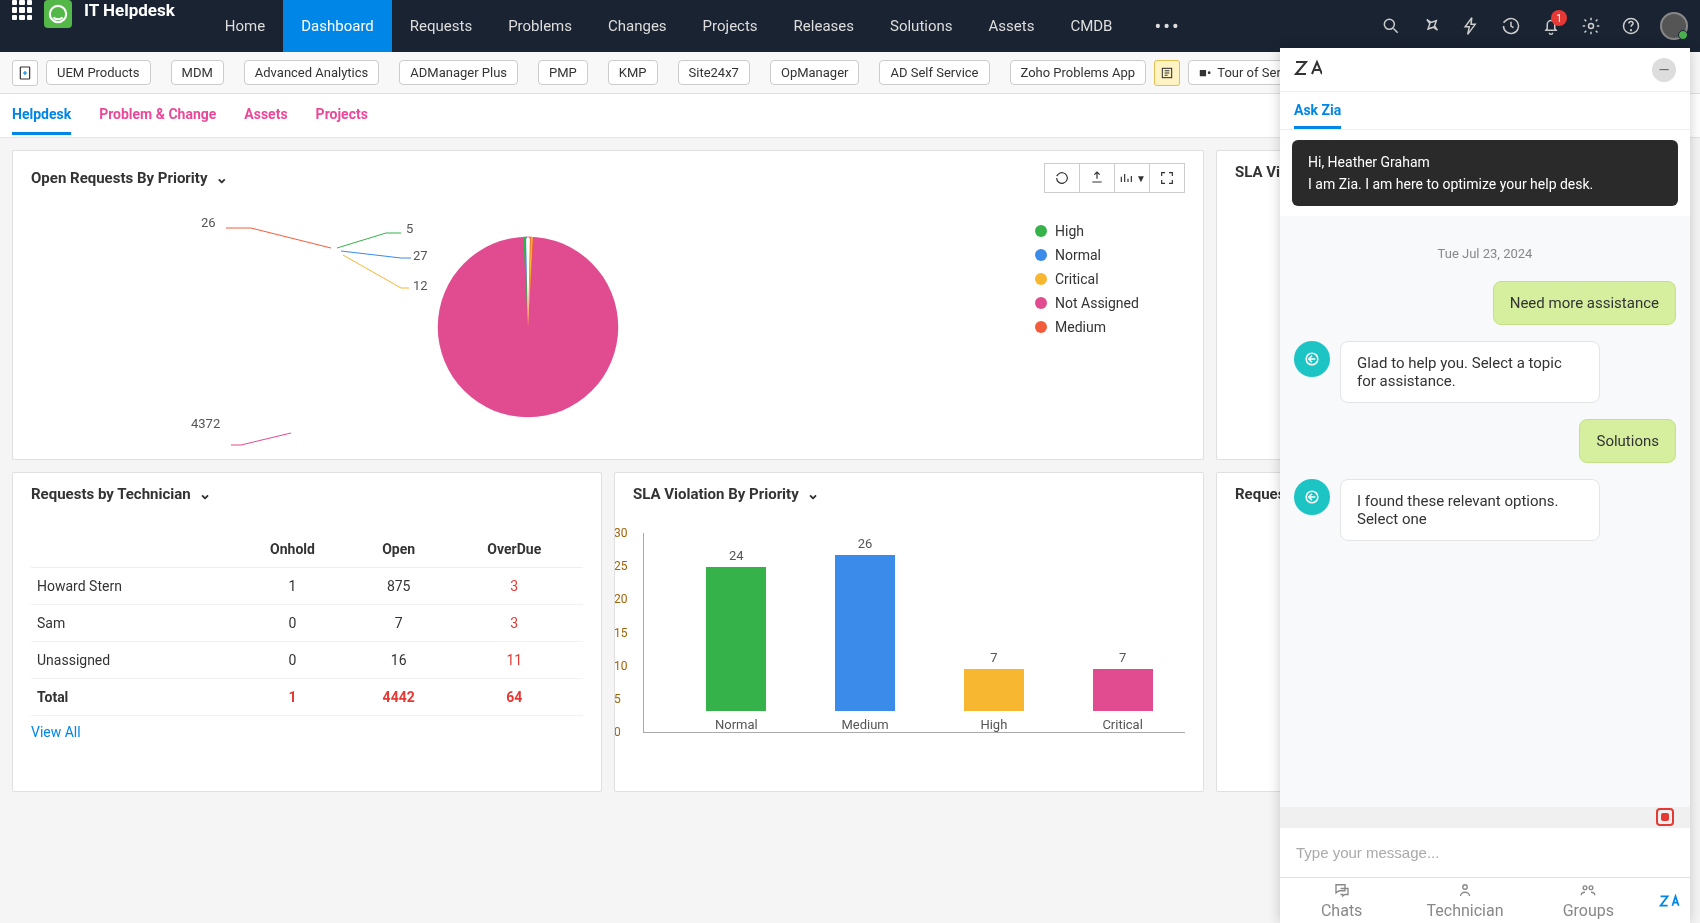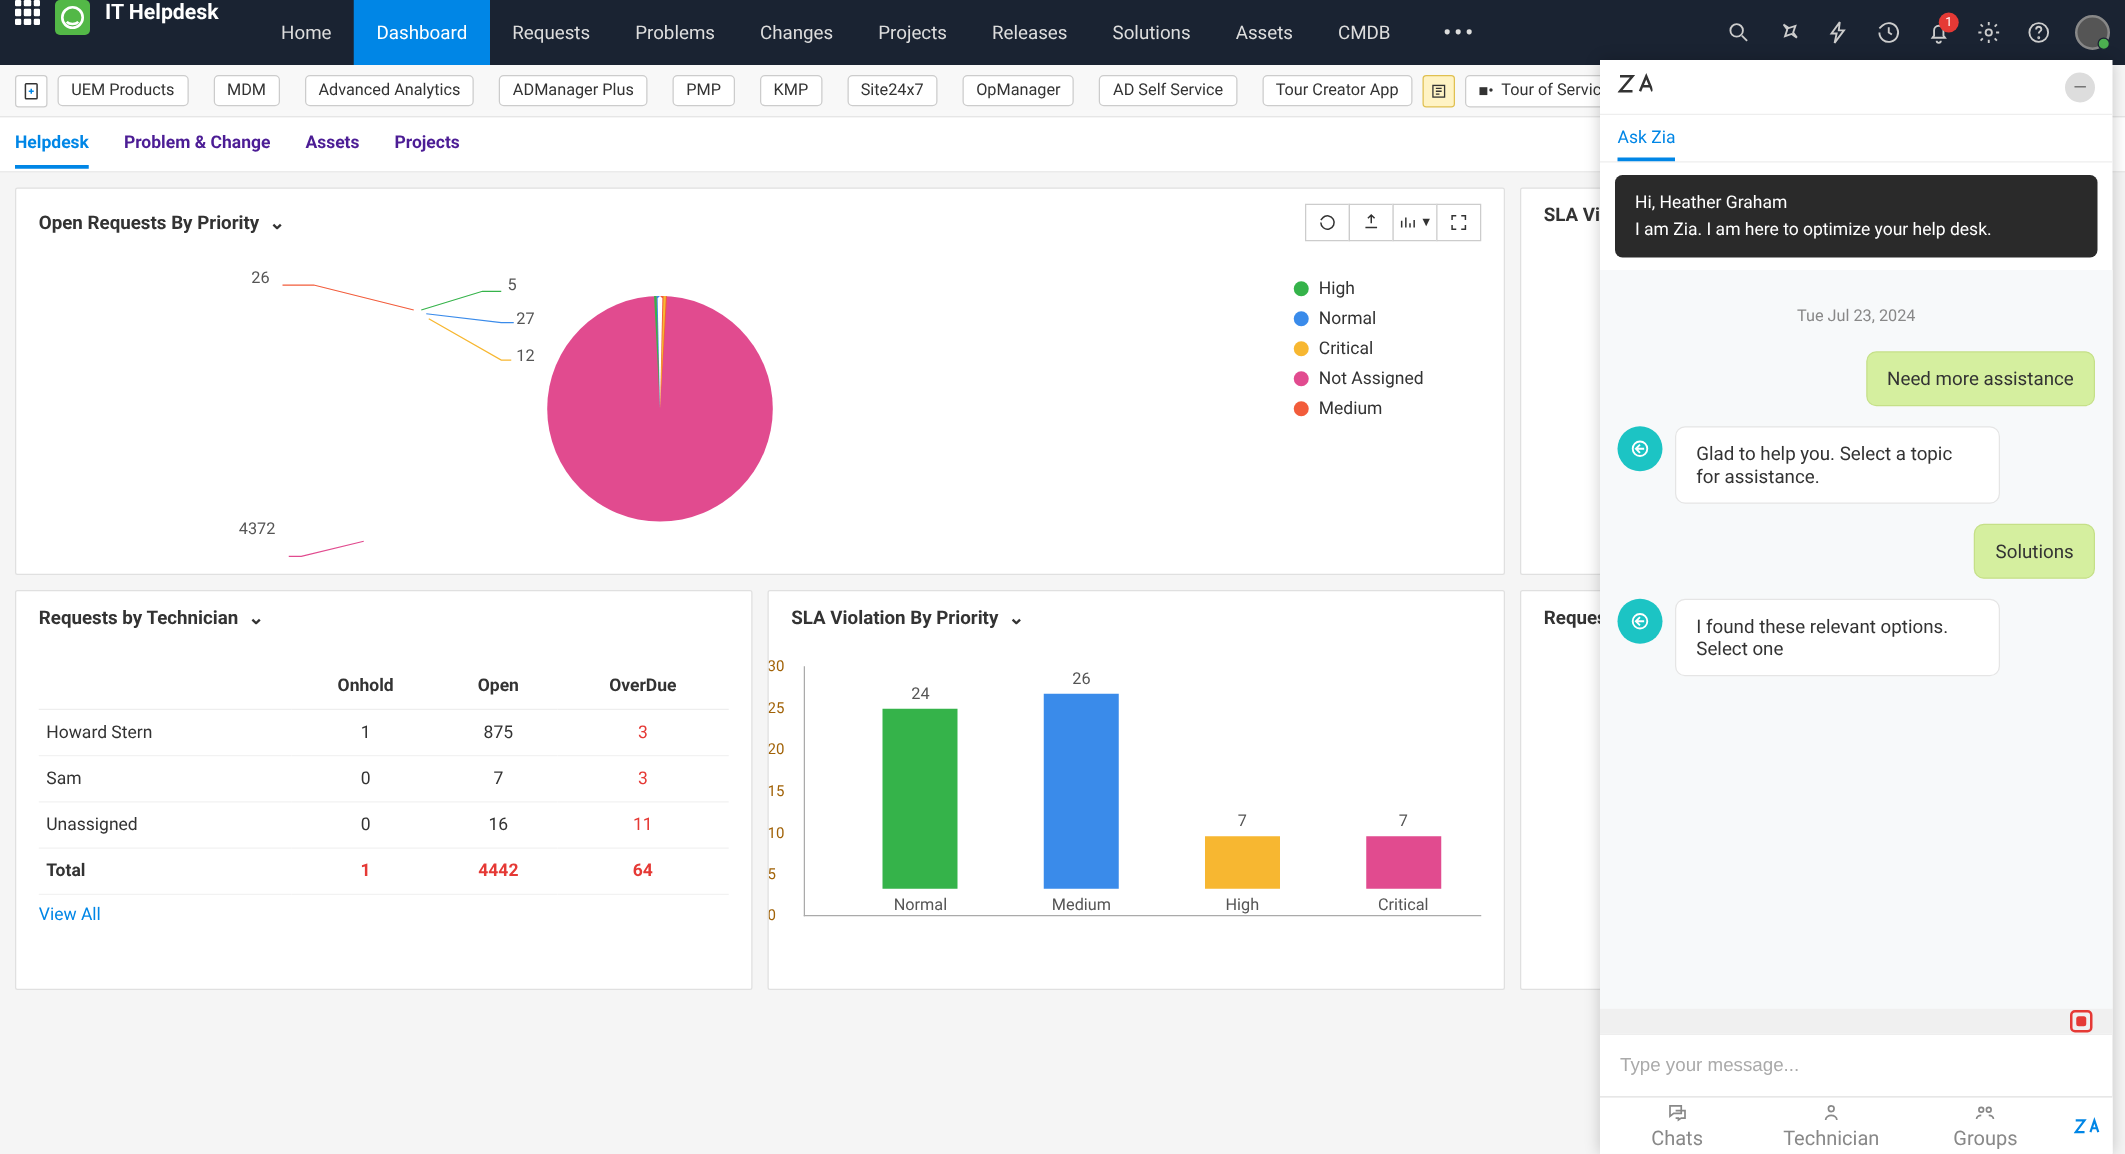--- a/index.html
+++ b/index.html
@@ -18,21 +18,21 @@
 .tb-icon { width: 22px; height: 22px; cursor: pointer; display: flex; align-items: center; justify-content: center; color: #ccc; position: relative; }
 .tb-icon svg { width: 20px; height: 20px; }
 .badge { position: absolute; top: -5px; right: -5px; background: #e53935; color:#fff; border-radius: 50%; width: 16px; height: 16px; font-size: 10px; display:flex;align-items:center;justify-content:center; }
 .avatar { width: 28px; height: 28px; border-radius: 50%; background: #555; border: 2px solid #888; position: relative; cursor: pointer; }
 .avatar::after { content:''; position:absolute; bottom:-2px; right:-2px; width:8px; height:8px; background:#4caf50; border-radius:50%; border:1px solid #1a2332;}
 .subbar { background: #f8f8f8; border-bottom: 1px solid #e0e0e0; height: 42px; display: flex; align-items: center; padding: 0 12px; gap: 8px; }
 .sub-icon { width: 26px; height: 26px; border: 1px solid #ccc; border-radius: 3px; display:flex;align-items:center;justify-content:center; cursor:pointer; background:#fff;}
 .chip { border: 1px solid #ccc; border-radius: 4px; padding: 4px 10px; background: #fff; font-size: 13px; cursor: pointer; }
 .tour { display:flex;align-items:center;gap:6px;border:1px solid #ccc;border-radius:4px;padding:4px 10px;background:#fff;font-size:13px;cursor:pointer;}
 .tabs-row { background: #fff; border-bottom: 1px solid #e5e5e5; display: flex; align-items: center; padding: 0 12px; height: 44px; gap: 28px; }
-.tab { padding: 10px 0; font-weight: 700; color: #4c1d95; cursor: pointer; border-bottom: 3px solid transparent; }
+.tab { padding: 10px 0; font-weight: 700; color: #ec4899; cursor: pointer; border-bottom: 3px solid transparent; }
 .tab.active { color: #0086e6; border-bottom-color: #0086e6; }
 .location { margin-left: auto; display:flex;align-items:center;gap:6px;color:#0086e6;cursor:pointer; }
 .content { padding: 12px; display: grid; grid-template-columns: 1fr 1fr 0.8fr; grid-template-rows: 310px 320px; gap: 12px; }
 .card { background: #fff; border: 1px solid #e0e0e0; border-radius: 2px; display: flex; flex-direction: column; }
 .card-head { display: flex; align-items: center; padding: 12px 18px; font-weight: 700; font-size: 15px; }
 .card-head .chev { margin-left: 8px; cursor:pointer; }
 .card-tools { margin-left: auto; display: flex; gap: 0; }
 .tool-btn { border: 1px solid #ccc; background: #fff; width: 36px; height: 30px; display:flex;align-items:center;justify-content:center; cursor:pointer; margin-left:-1px;}
 .card-body { flex: 1; position: relative; padding: 8px 18px 18px; overflow:hidden;}
 .span2 { grid-column: span 2; }
@@ -55,21 +55,21 @@
 .bar { width: 100%; max-width: 60px; }
 .bar-lbl-top { font-size:13px; margin-bottom:4px; color:#555;}
 .bar-lbl-bot { font-size:13px; margin-top:6px; color:#555;}
 .ytick { position:absolute; left:-30px; font-size:12px; color:#a16207; transform:translateY(50%);}
 
 .chat { position: fixed; right: 10px; top: 48px; width: 410px; bottom: 0; background: #fff; box-shadow: 0 0 12px rgba(0,0,0,0.2); display:flex; flex-direction:column; z-index: 50;}
 .chat-top { height: 44px; display:flex;align-items:center;padding:0 14px; border-bottom:1px solid #eee;}
 .zia-logo { font-weight:700; font-size:18px; }
 .chat-min { margin-left:auto; width:24px;height:24px;border-radius:50%;background:#ddd;display:flex;align-items:center;justify-content:center;cursor:pointer;color:#666;}
 .chat-tabs { padding: 10px 14px 0; border-bottom:1px solid #eee;}
-.chat-tab { color:#0086e6; font-weight:400; padding-bottom:8px; border-bottom:3px solid #0086e6; display:inline-block;text-align:right;}
+.chat-tab { color:#0086e6; font-weight:700; padding-bottom:8px; border-bottom:3px solid #0086e6; display:inline-block;text-align:right;}
 .chat-banner { margin: 10px 12px; background:#2a2a2a; color:#fff; border-radius:6px; padding:14px 16px; }
 .chat-banner .l1 { font-weight:400; margin-bottom:6px;}
 .chat-body { flex:1; overflow:auto; padding: 10px 14px; background: #f7f9fa; position:relative;}
 .chat-date { text-align:center; color:#888; font-size:13px; margin:20px 0;}
 .msg-row { display:flex; gap:10px; margin-bottom:16px; align-items:flex-start;}
 .msg-row.right { justify-content:flex-end; }
 .bot-av { width:36px;height:36px;border-radius:50%;background:#1cc4c4;display:flex;align-items:center;justify-content:center;color:#fff;flex-shrink:0;}
 .bubble { background:#fff; border:1px solid #e5e5e5; border-radius:8px; padding:12px 16px; max-width:260px; font-size:15px;}
 .bubble.user { background:#d5ef9f; border-color:#c5e088;}
 .chat-input-row { border-top:1px solid #eee; padding:16px; display:flex;align-items:center; position:relative;}
@@ -177,21 +177,21 @@
   <div id="subbar-chips" style="display:flex;gap:20px;">
       <div class="chip">UEM Products</div>
       <div class="chip">MDM</div>
       <div class="chip">Advanced Analytics</div>
       <div class="chip">ADManager Plus</div>
       <div class="chip">PMP</div>
       <div class="chip">KMP</div>
       <div class="chip">Site24x7</div>
       <div class="chip">OpManager</div>
       <div class="chip">AD Self Service</div>
-      <div class="chip">Tour Creator App</div>
+      <div class="chip">Zoho Problems App</div>
     </div>
   <div class="sub-icon" style="background:#fff3c4;border-color:#e0c050;">
       <svg viewBox="0 0 24 24" width="14" height="14">
         <rect x="4" y="4" width="16" height="16"></rect>
         <path d="M8 8h8M8 12h8M8 16h5"></path>
       </svg>
     </div>
   <div class="tour">
       <span>■•</span>
       <span>Tour of ServiceDes</span>

